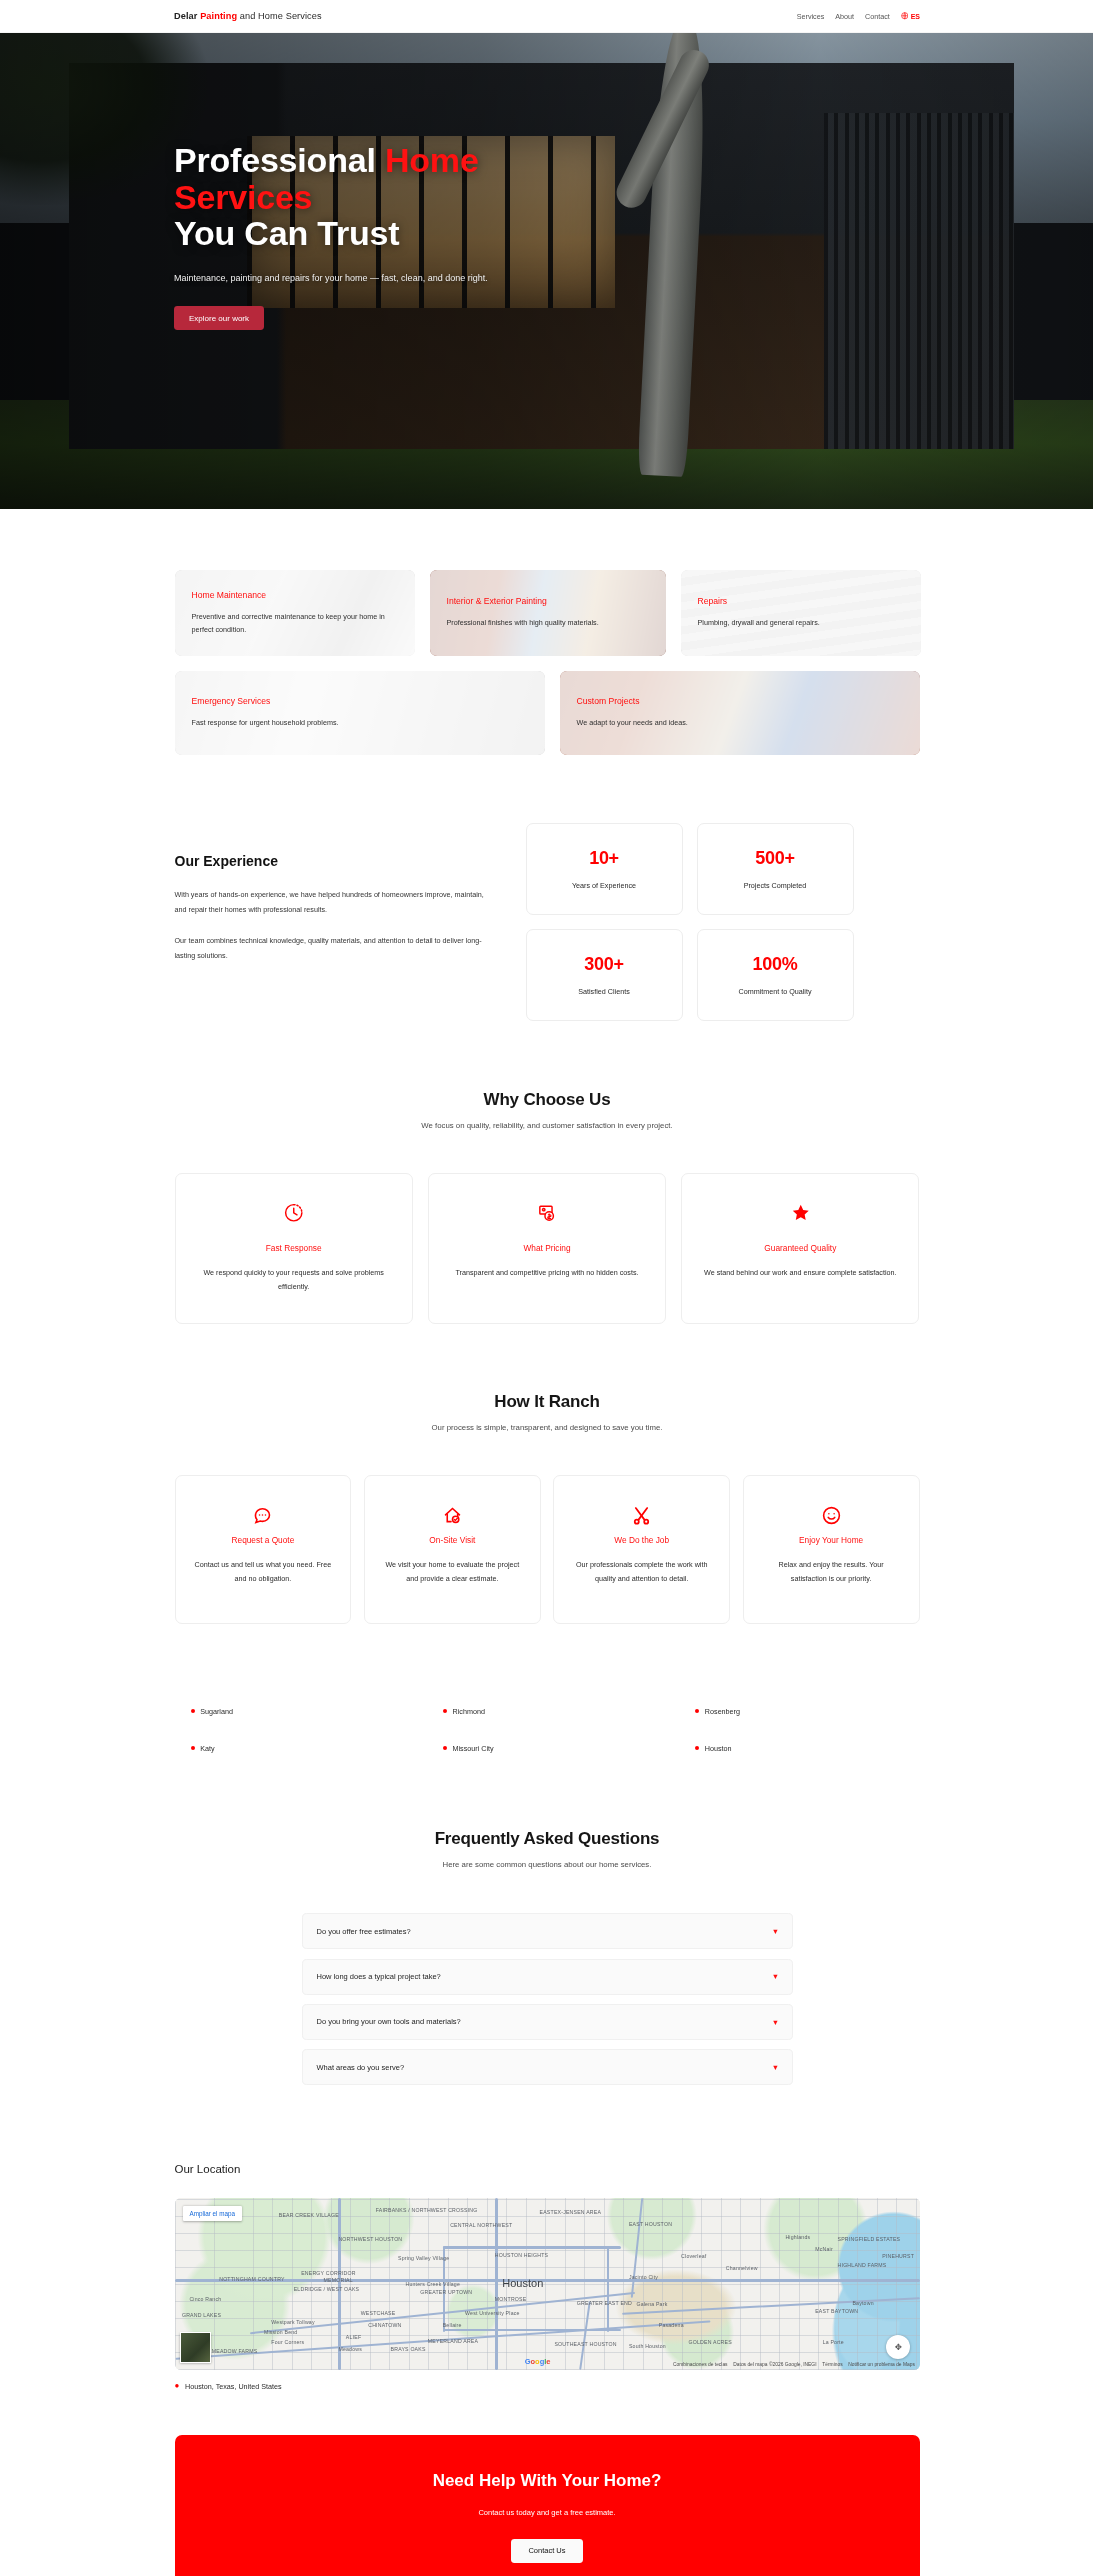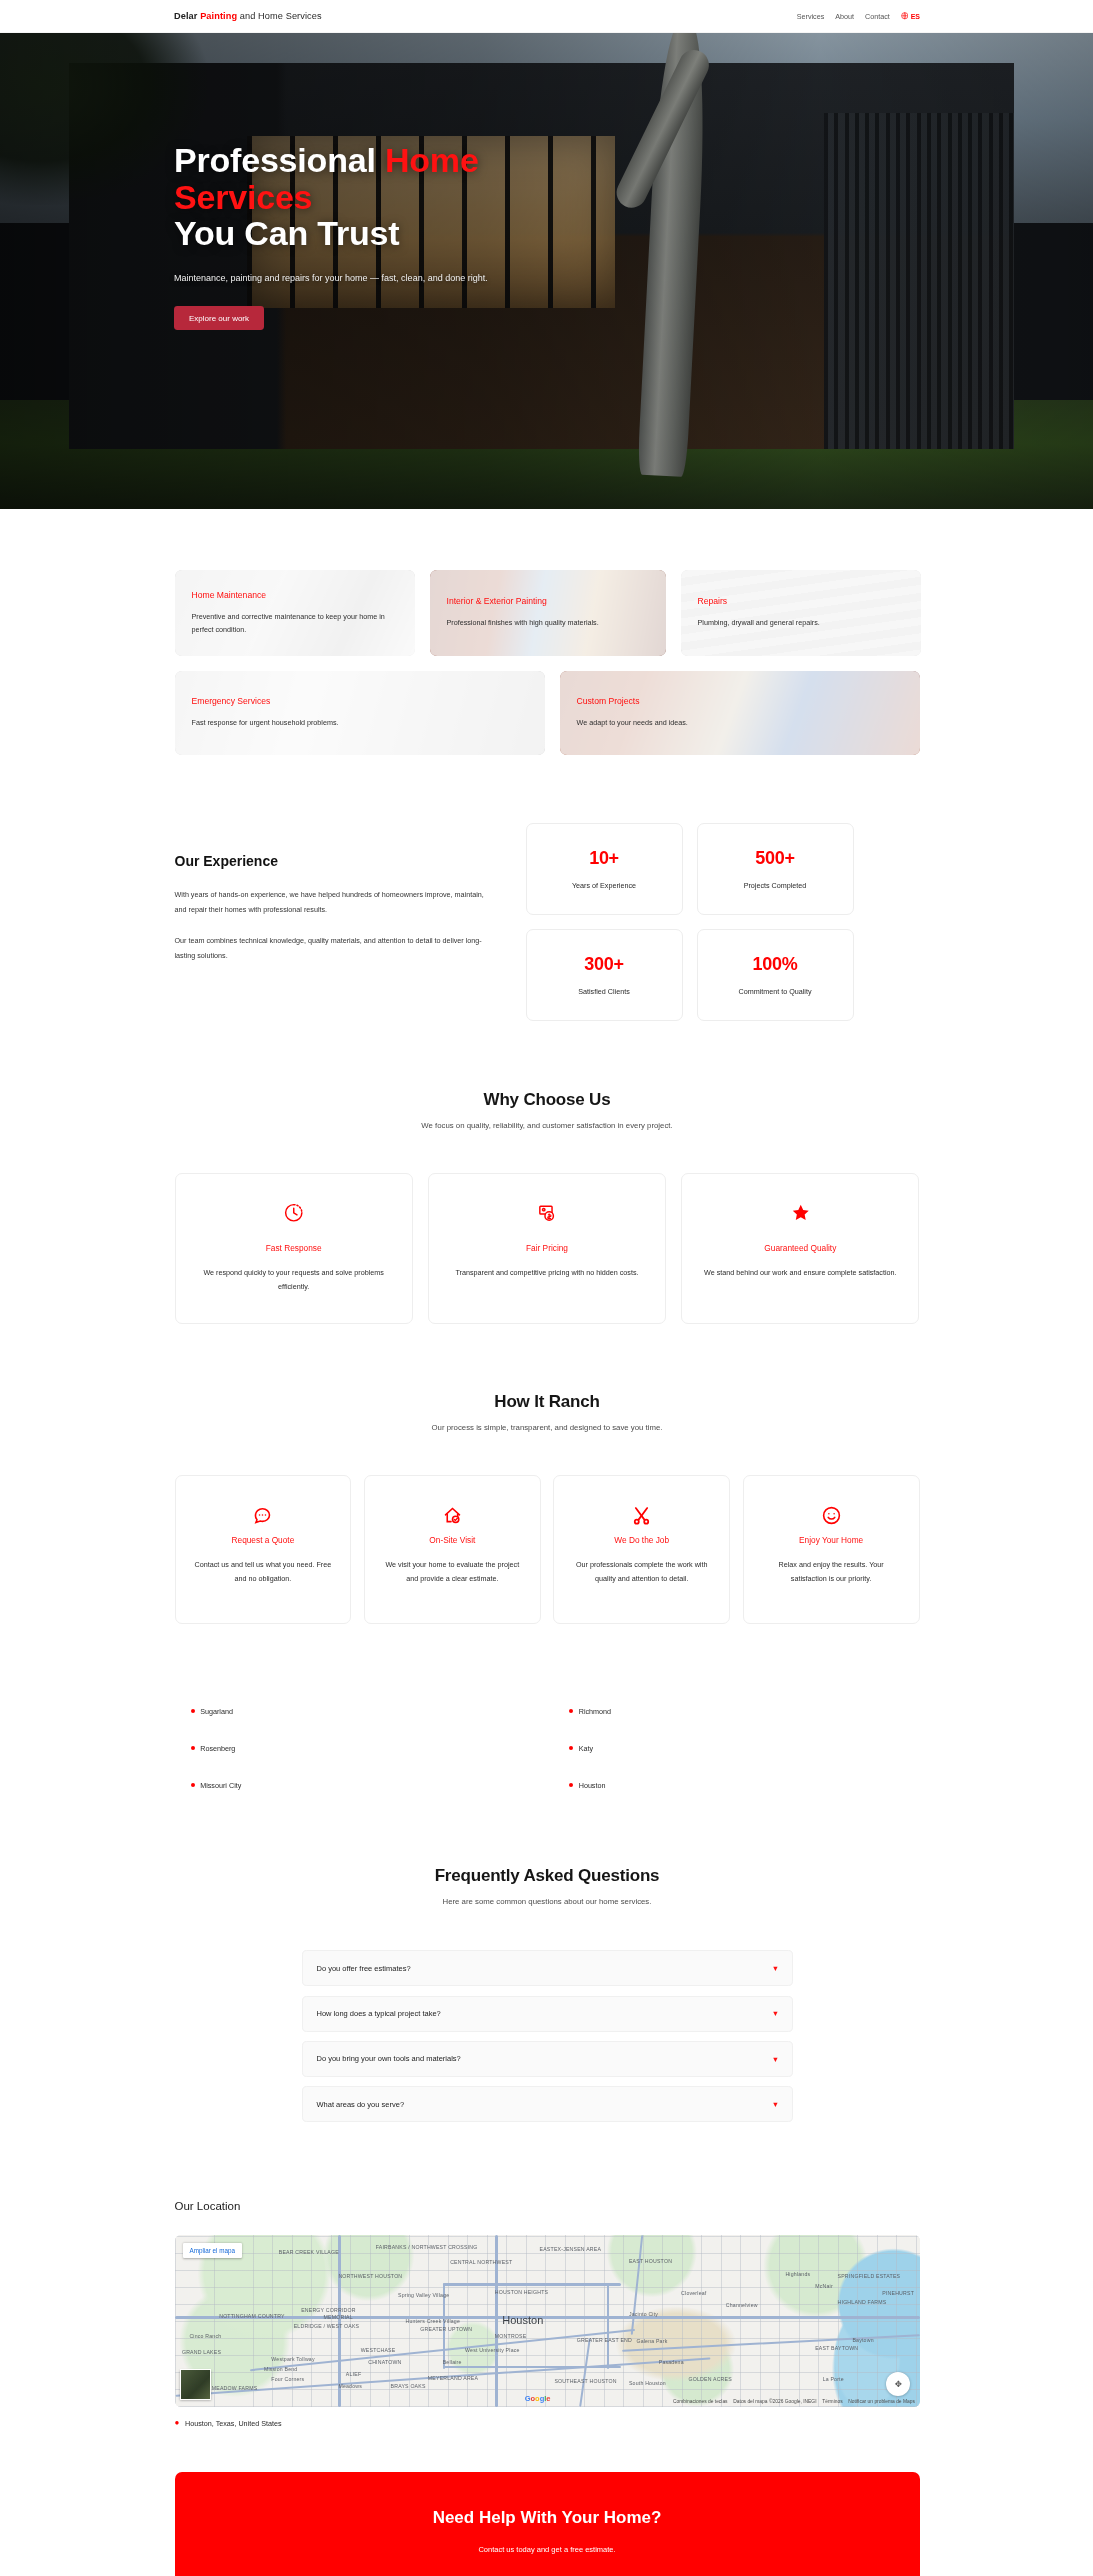--- a/index.html
+++ b/index.html
@@ -170,21 +170,21 @@
   .how-name { margin-top: 8px; color: #ff1010; font-size: 8.3px; }
   .how-desc { margin-top: 12.6px; font-size: 7.2px; color: #2b2b2b; line-height: 1.95; }
 
   
   .areas { padding: 71px 0 0; display: flex; }
   .areas-left { width: 320px; }
   .areas-h { font-size: 14px; font-weight: 700; color: #111; }
   .areas-rule { width: 29px; height: 2.9px; background: #ff0000; margin-top: 11.5px; border-radius: 1.1px; }
   .areas-p { margin-top: 16px; font-size: 7.2px; color: #333; line-height: 1.95; }
   .areas-p + .areas-p { margin-top: 16px; }
-  .areas-cols { flex: 1; display: grid; grid-template-columns: 1fr 1fr; column-gap: 23px; row-gap: 23px; padding-top: 11.5px; padding-left: 16px; gap: 28px; }
+  .areas-cols { flex: 1; display: grid; grid-template-columns: 1fr 1fr 1fr; column-gap: 23px; row-gap: 23px; padding-top: 11.5px; padding-left: 16px; gap: 28px; }
   .area-item { display: flex; align-items: center; gap: 5.7px; font-size: 7.2px; color: #2b2b2b; }
   .dot { width: 4px; height: 4px; border-radius: 50%; background: #ff0000; flex: 0 0 auto; }
 
   
   .faq { padding: 76px 0 0; }
   .faq-list { width: 491px; margin: 44px auto 0; }
   .faq-item {
     background: #fafafa; border: 0.6px solid #f0f0f0; border-radius: 4.6px;
     height: 36px; display: flex; align-items: center; justify-content: space-between;
     padding: 0 14px; margin-bottom: 9.2px; cursor: pointer;
@@ -393,21 +393,21 @@
       </div>
       <div class="why-card">
         <div class="ic">
           <svg width="19.5" height="19.5" viewBox="0 0 24 24" fill="none" stroke="#ff0000" stroke-width="1.8">
             <rect x="3.5" y="4" width="15" height="9.5" rx="1"></rect>
             <circle cx="8.3" cy="8.2" r="1.5"></circle>
             <circle cx="15" cy="16" r="5.2" fill="#fff"></circle>
             <path d="M15 13v6M13.4 14.4h2.6a1.2 1.2 0 0 1 0 2.4h-1.6a1.2 1.2 0 0 0 0 2.4h2.8" stroke-width="1.4"></path>
           </svg>
         </div>
-        <div class="why-name">Fair Pricing</div>
+        <div class="why-name">What Pricing</div>
         <div class="why-desc">Transparent and competitive pricing with no hidden costs.</div>
       </div>
       <div class="why-card">
         <div class="ic">
           <svg width="19.5" height="19.5" viewBox="0 0 24 24" fill="#ff0000">
             <path d="M12 2.2l3 6.3 6.8.9-5 4.7 1.3 6.7L12 17.6 5.9 20.8l1.3-6.7-5-4.7 6.8-.9z"></path>
           </svg>
         </div>
         <div class="why-name">Guaranteed Quality</div>
         <div class="why-desc">We stand behind our work and ensure complete satisfaction.</div>

